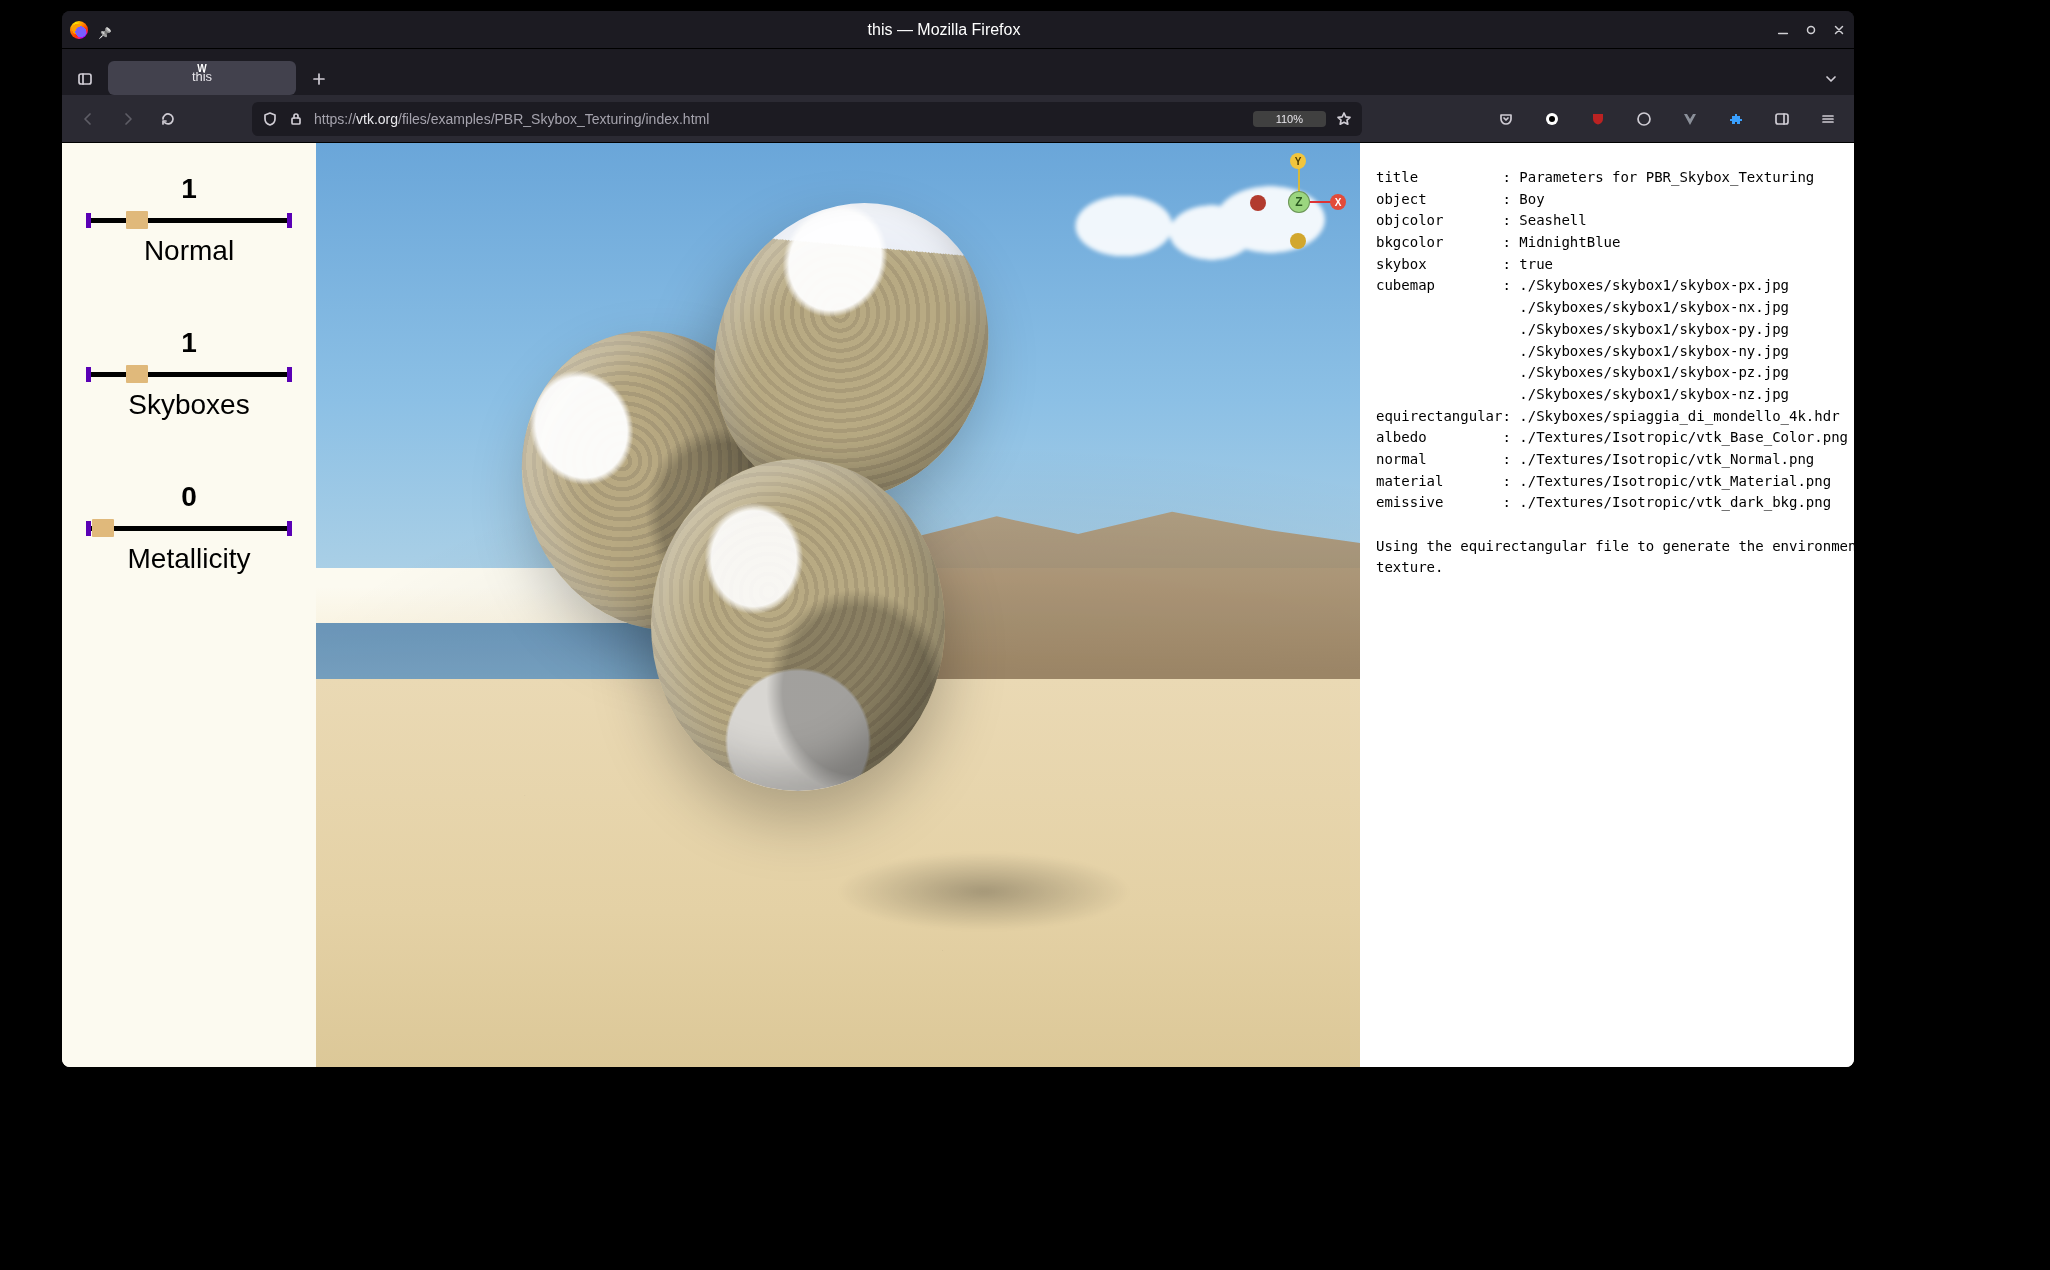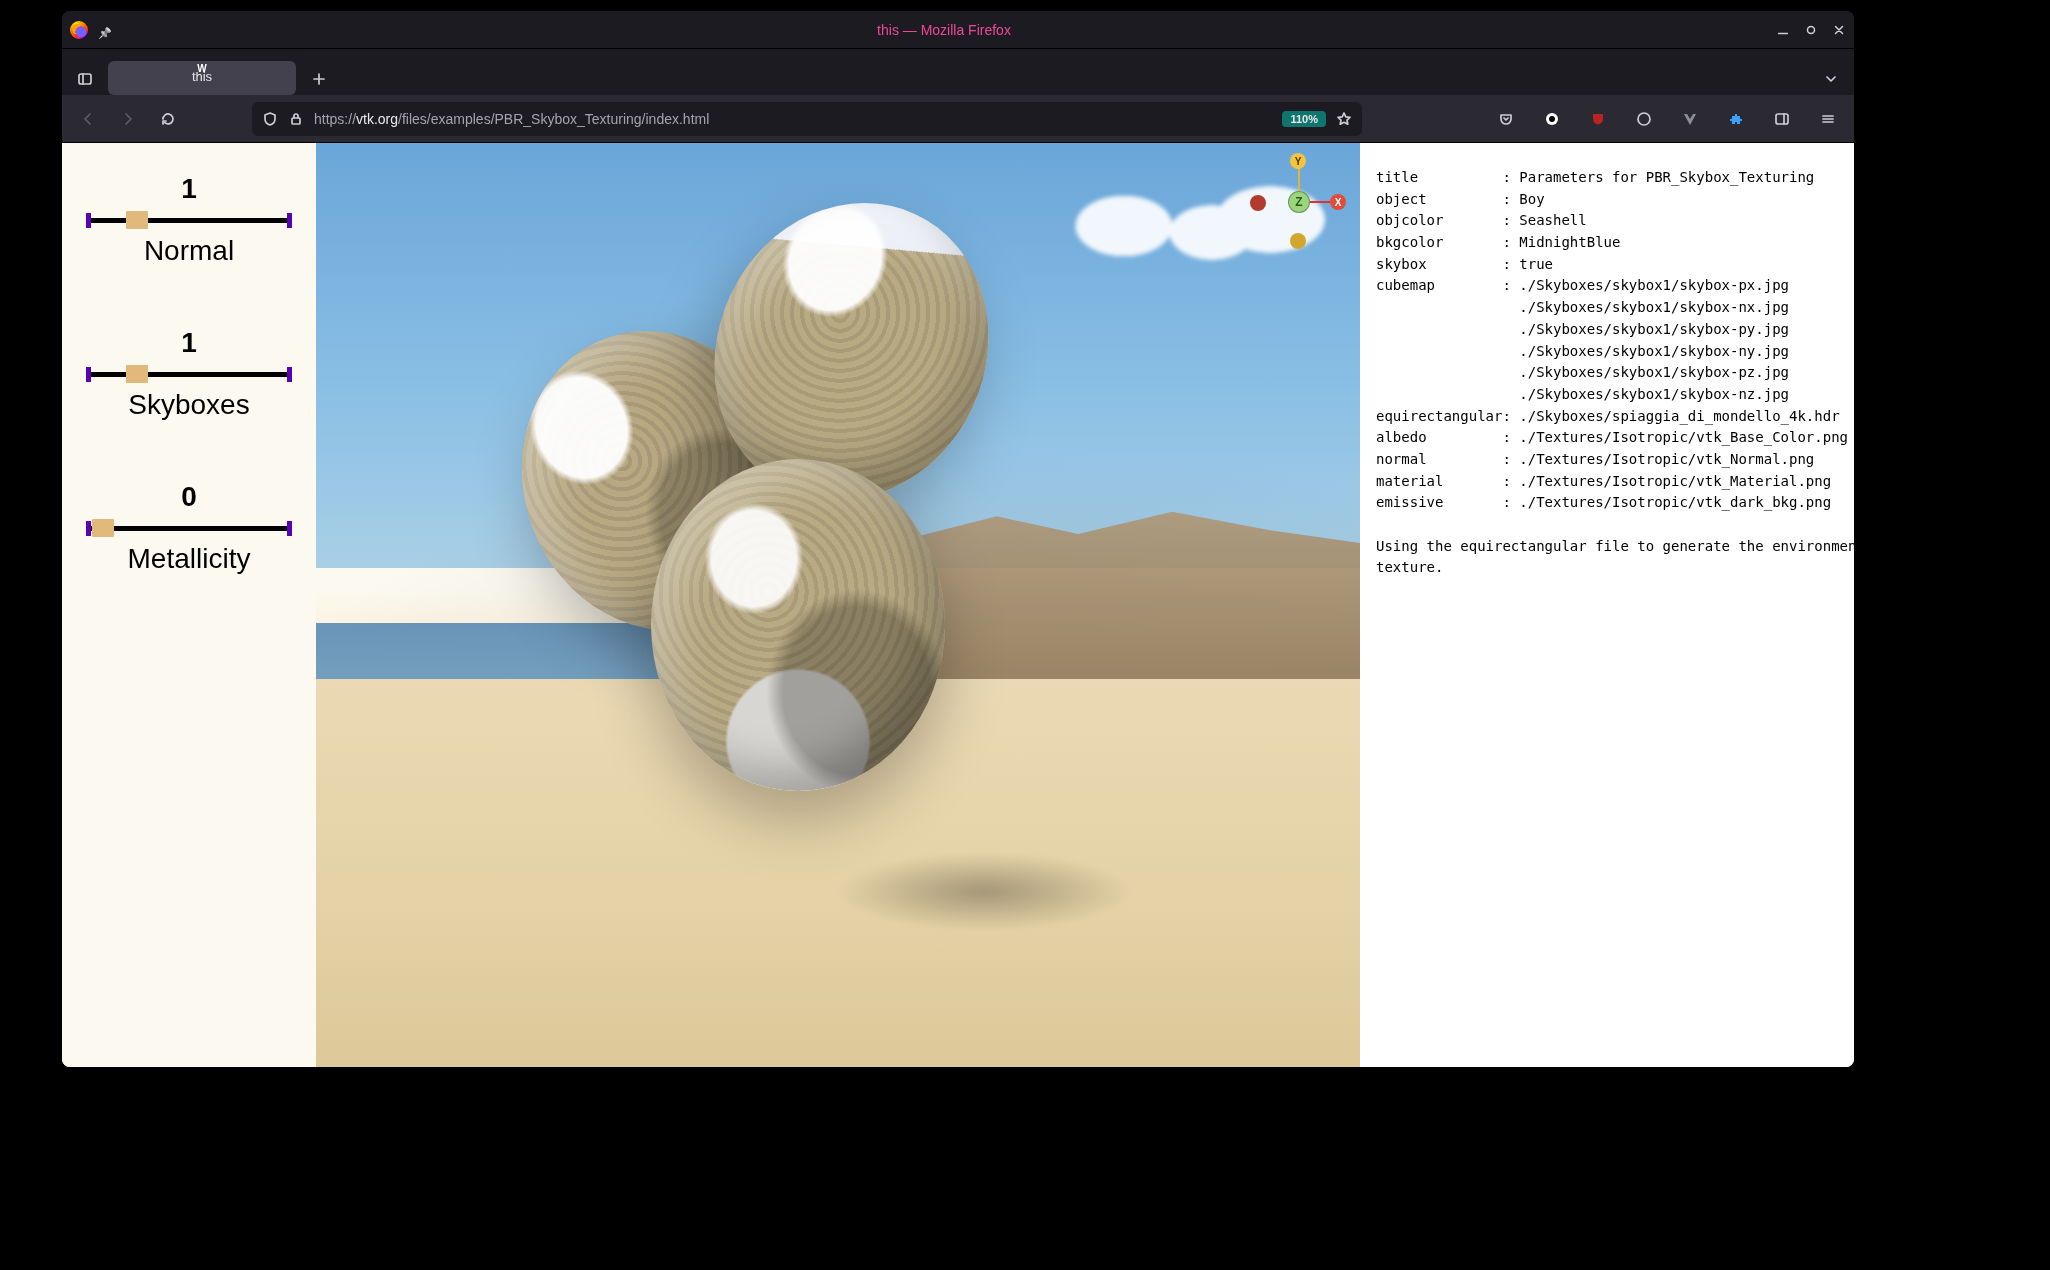--- a/index.html
+++ b/index.html
@@ -30,21 +30,21 @@
     width: 18px; height: 18px; margin-right: 10px;
     background:
       radial-gradient(circle at 60% 60%, #6a5acd 0 35%, transparent 36%),
       radial-gradient(circle at 40% 45%, #ff9500 0 35%, transparent 36%),
       conic-gradient(from 210deg, #ff3d00, #ffcc00 35%, #ff3d00 65%, #6a00ff 80%, #ff3d00);
     border-radius: 50%;
     filter: saturate(1.3) brightness(1.1);
   }
   .titlebar .pin { width: 14px; height: 14px; color: #d0cfd4; border-radius:2px; position:relative; }
   .titlebar .pin:before{ content:"📌"; font-size:11px; color:#d0cfd4; filter:grayscale(1) brightness(1.5);}
-  .titlebar .title { flex:1; text-align:center; font-size:14px; color:#ec4899; }
+  .titlebar .title { flex:1; text-align:center; font-size:16px; color:#ffffff; }
   .titlebar .wincontrols { display:flex; gap:14px; color:#d0cfd4; }
   .titlebar .wincontrols span { width:14px; display:inline-flex; justify-content:center; cursor:pointer; }
 
   
   .tabstrip {
     height: 46px; display:flex; align-items:flex-end; padding: 6px 6px 0; gap:6px;
     background:#1c1b22;
   }
   .tabstrip .sidebar-toggle, .tabstrip .newtab, .tabstrip .overflow {
     width: 34px; height: 32px; display:flex; align-items:center; justify-content:center;
@@ -77,21 +77,21 @@
   }
   .toolbtn { width:32px; height:32px; display:flex; align-items:center; justify-content:center; color:#cfccd4; border-radius:4px; cursor:pointer;}
   .toolbtn.disabled { color:#5e5d66; cursor:default; }
   .urlbar {
     flex:1; height:34px; background:#1c1b22; border-radius:6px;
     display:flex; align-items:center; padding:0 10px; gap:10px; color:#cfccd4;
     margin:0 120px 0 60px;
   }
   .urlbar .url { font-size:14px; color:#a5a3ad; white-space:nowrap; overflow:hidden; }
   .urlbar .url .host { color:#eaeaee; }
-  .zoom-badge { font-size:11px; background:#0f766e; color:#e8e6eb; padding:2px 8px; border-radius:4px;font-weight:bold; }
+  .zoom-badge { font-size:11px; background:#404040; color:#e8e6eb; padding:2px 23px; border-radius:4px; }
   .ext-icons { display:flex; gap:14px; align-items:center; }
 
   
   .page {
     flex:1; background:#fcfaf0; display:flex; position:relative; overflow:hidden;
   }
   .left-pane {
     width:254px; background:#fcfaf0; padding: 30px 20px;
     display:flex; flex-direction:column; gap:60px;
     font-family: Helvetica, Arial, sans-serif;

